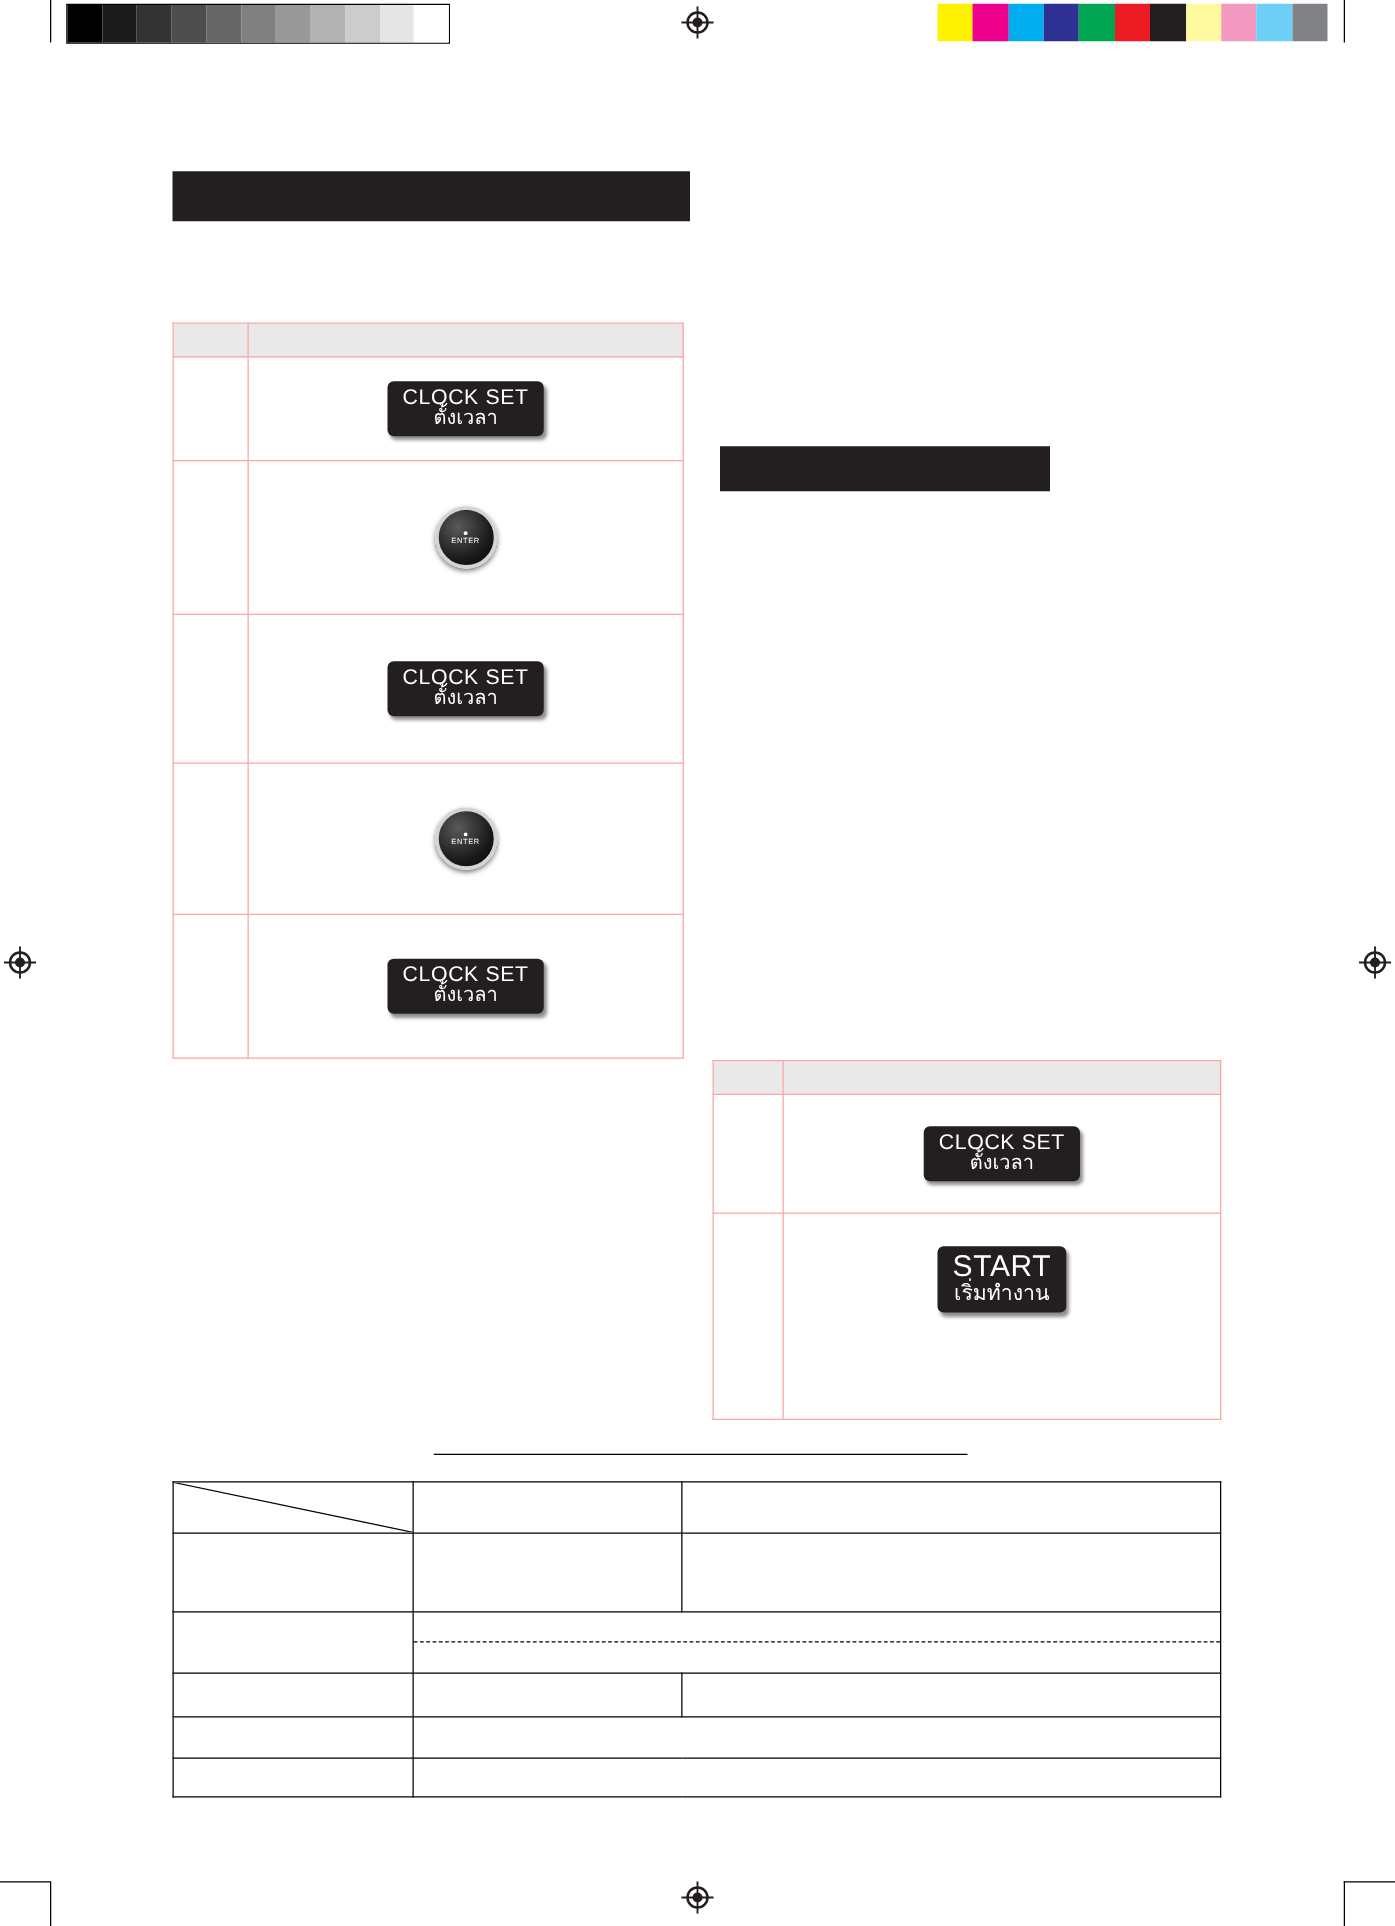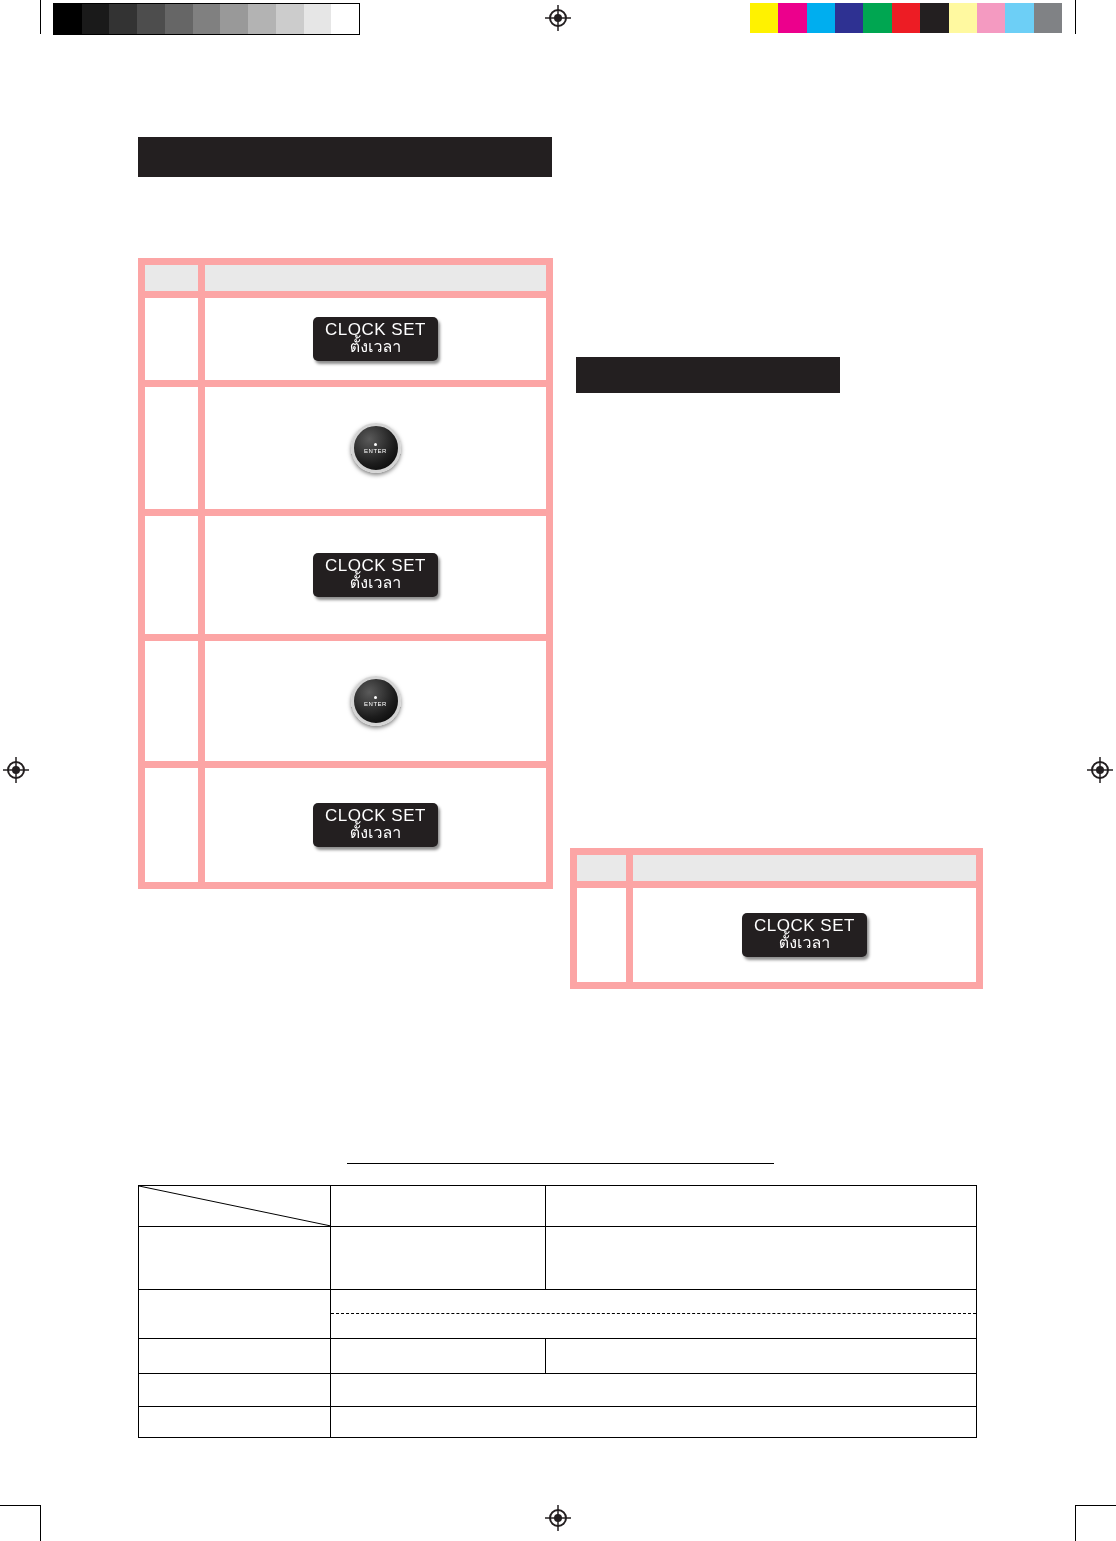--- a/index.html
+++ b/index.html
@@ -56,21 +56,21 @@
     background: #231f20;
   }
 
   
   .tbl {
     position: absolute;
     border-collapse: collapse;
     table-layout: fixed;
   }
   .tbl td, .tbl th {
-    border: 7px solid #fca5a5;
+    border: 1px solid #fca5a5;
     padding: 0;
     vertical-align: middle;
     text-align: center;
   }
   .tbl .hdr {
     background: #e9e9e9;
     height: 26px;
   }
 
   
@@ -311,20 +311,29 @@
     </tr>
     <tr>
       <td style="height:94px;"></td>
       <td>
         <span class="badge">
           <span class="l1">CLOCK SET</span>
           <span class="l2">ตั้งเวลา</span>
         </span>
       </td>
     </tr>
+    <tr>
+      <td style="height:164px;"></td>
+      <td style="vertical-align:top; padding-top:26px;">
+        <span class="badge big">
+          <span class="l1">START</span>
+          <span class="l2">เริ่มทำงาน</span>
+        </span>
+      </td>
+    </tr>
   </tbody>
 </table>
 
 <div class="rule" style="left:347px; top:1163px; width:427px;"></div>
 
 <table class="spec" style="left:138px; top:1185px; width:838px;">
   <colgroup>
     <col style="width:192px">
     <col style="width:215px">
     <col style="width:431px">

